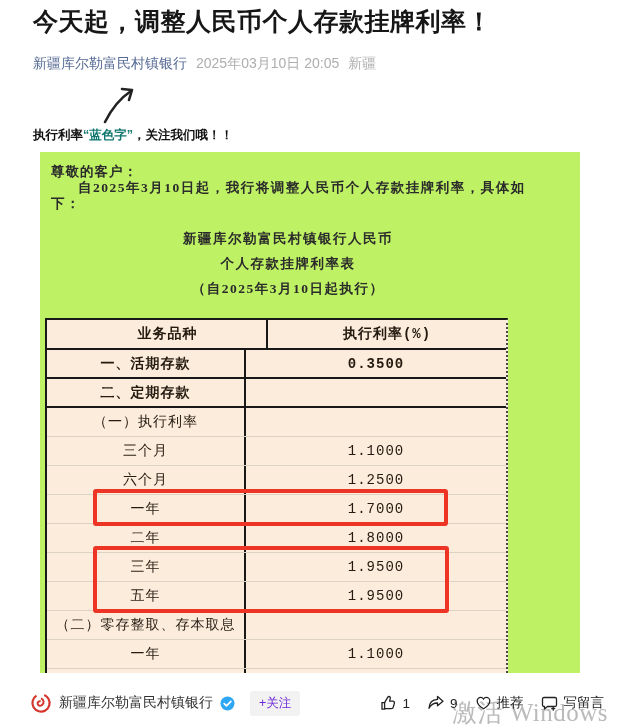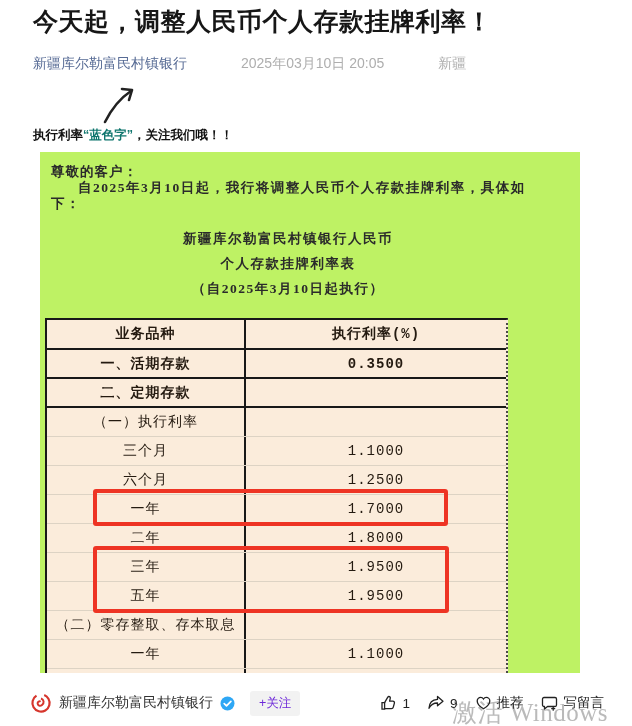--- a/index.html
+++ b/index.html
@@ -4,21 +4,21 @@
 <style>
   html,body{margin:0;padding:0;}
   body{
     width:632px;height:726px;position:relative;background:#ffffff;
     font-family:"Liberation Sans","DejaVu Sans",sans-serif;color:#161616;overflow:hidden;
   }
   
   .title{position:absolute;left:33px;top:5px;font-size:25px;font-weight:700;letter-spacing:.5px;}
   .byline{position:absolute;left:33px;top:55px;font-size:14px;display:flex;align-items:center;gap:9px;}
   .byline .author{color:#576b95;font-weight:500;cursor:pointer;}
-  .byline .date,.byline .loc{color:#aeaeae;margin-left:45px;}
+  .byline .date,.byline .loc{color:#aeaeae;}
   
   .hand-arrow{position:absolute;left:97px;top:84px;}
   .hint{position:absolute;left:33px;top:127px;font-size:12.5px;color:#111;font-weight:600;}
   .hint .blue{color:#0f766e;}
   
   .notice{
     position:absolute;left:40px;top:152px;width:540px;height:521px;
     background:#bef264;overflow:hidden;font-family:"Liberation Serif","DejaVu Serif",serif;
   }
   .salutation{position:absolute;left:11px;top:11px;font-size:13.5px;font-weight:700;color:#2b2b2b;letter-spacing:1px;}
@@ -26,21 +26,21 @@
     text-indent:2em;letter-spacing:1.5px;line-height:16px;}
   .tbl-titles{position:absolute;left:0;top:74px;width:496px;text-align:center;font-size:13.5px;font-weight:700;
     color:#2b2b2b;letter-spacing:1.5px;line-height:25px;}
   
   .rates-table{
     position:absolute;left:5px;top:166px;width:463px;height:355px;
     background:#fbecdb;border-top:2px solid #181818;border-left:2px solid #181818;
     border-right:2px dotted #4a4a4a;box-sizing:border-box;overflow:hidden;
   }
   .trow{display:flex;height:29px;box-sizing:border-box;}
-  .trow.header{height:30px;}
+  .trow.header{height:30px;padding-left:22px;}
   .trow .tc{display:flex;align-items:center;justify-content:center;font-size:14px;color:#241a10;letter-spacing:1px;}
   .trow .c1{width:199px;border-right:2px solid #181818;box-sizing:border-box;}
   .trow .c2{flex:1;font-family:Liberation Mono, monospace;}
   .trow.bold .tc{font-weight:700;}
   .trow.sep-dark{border-bottom:2px solid #181818;}
   .trow.sep-light{border-bottom:1px solid #ddd3c4;}
   .trow.sep-none{border-bottom:none;}
   .red-box{position:absolute;border:4px solid #ee3424;border-radius:3px;background:transparent;pointer-events:none;}
   .red-box.one{left:46px;top:169px;width:347px;height:29px;}
   .red-box.two{left:46px;top:226px;width:348px;height:59px;}

